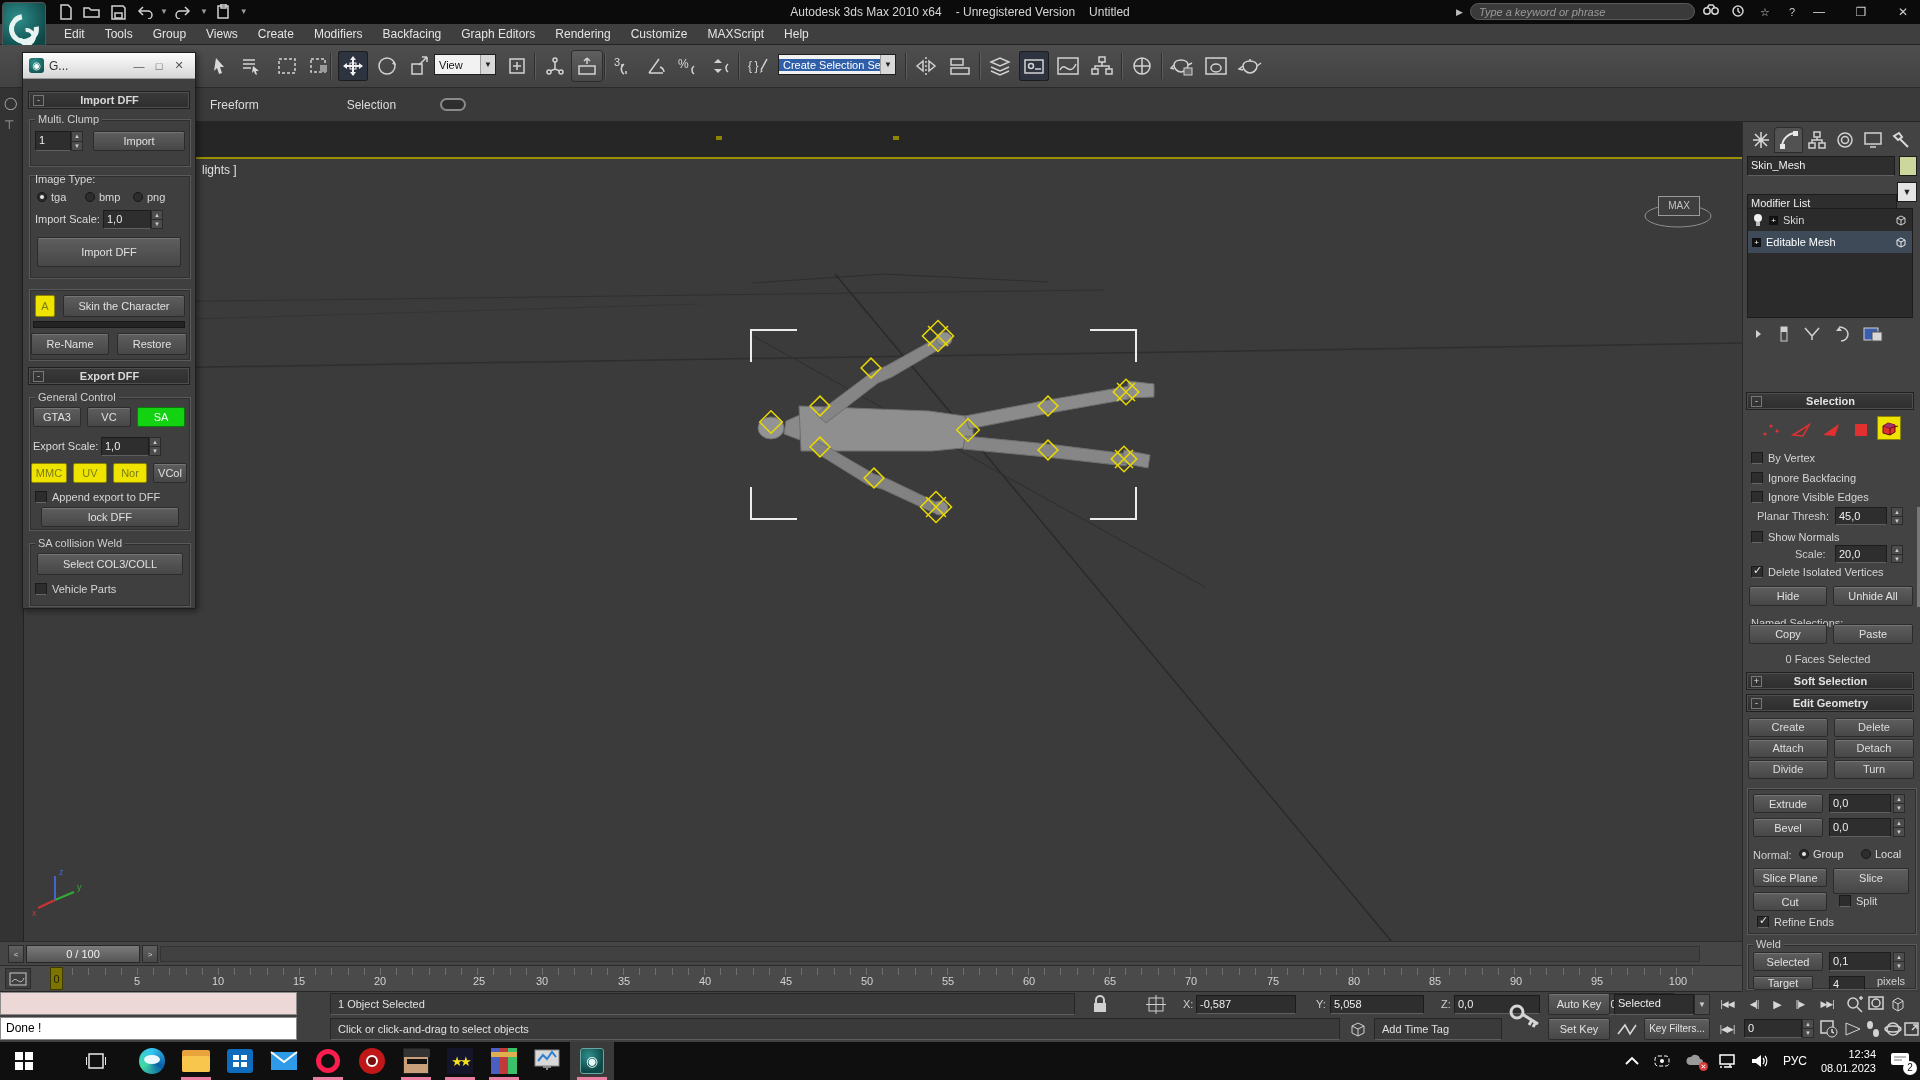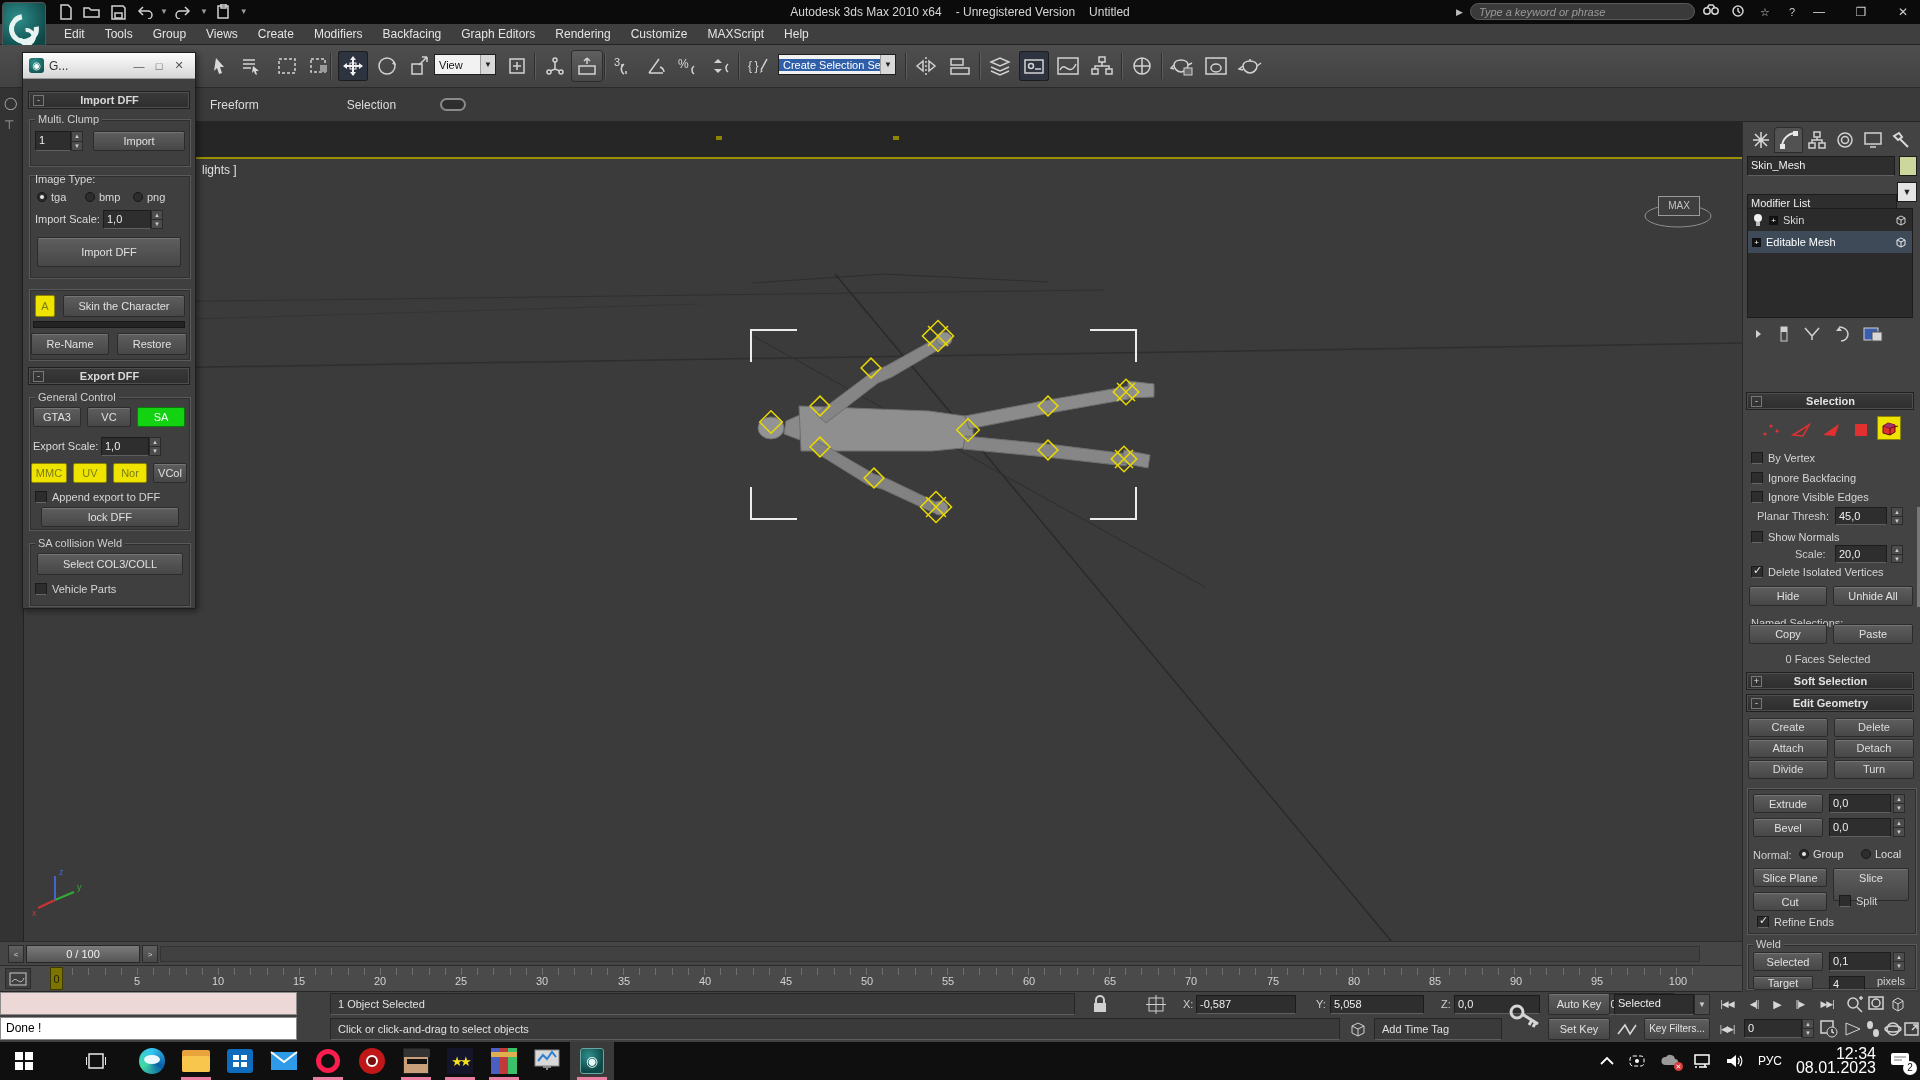--- a/index.html
+++ b/index.html
@@ -107,21 +107,21 @@
   #timeslider{left:0;top:941px;width:1742px;height:25px;background:#454545;border-top:1px solid #2c2c2c;border-bottom:1px solid #2c2c2c}
   .ts-btn{position:absolute;top:3px;width:16px;height:18px;background:linear-gradient(#606060,#484848);border:1px solid #2b2b2b;text-align:center;line-height:17px;font-size:8px;color:#ddd}
   #ts-handle{position:absolute;left:26px;top:3px;width:114px;height:18px;background:linear-gradient(#7a7a7a,#565656);border:1px solid #262626;text-align:center;line-height:17px;color:#f0f0f0}
   #ts-track{position:absolute;left:160px;top:4px;width:1540px;height:16px;background:#414141;border:1px solid #333}
   #trackbar{left:0;top:966px;width:1742px;height:26px;background:#4a4a4a;border-bottom:1px solid #262626}
   #ruler{position:absolute;left:0;top:0;width:1700px;height:26px;
      background-image:repeating-linear-gradient(90deg,#6e6e6e 0 1px,transparent 1px 16.2px);
      background-size:1650px 7px;background-position:56px 2px;background-repeat:no-repeat}
   .rl{position:absolute;top:9px;transform:translateX(-50%);color:#d2d2d2;font-size:11px}
   .rl:nth-child(1){left:137px}.rl:nth-child(2){left:218px}.rl:nth-child(3){left:299px}.rl:nth-child(4){left:380px}
-  .rl:nth-child(5){left:461px}.rl:nth-child(6){left:542px}.rl:nth-child(7){left:624px}.rl:nth-child(8){left:705px}
+  .rl:nth-child(5){left:479px}.rl:nth-child(6){left:542px}.rl:nth-child(7){left:624px}.rl:nth-child(8){left:705px}
   .rl:nth-child(9){left:786px}.rl:nth-child(10){left:867px}.rl:nth-child(11){left:948px}.rl:nth-child(12){left:1029px}
   .rl:nth-child(13){left:1110px}.rl:nth-child(14){left:1191px}.rl:nth-child(15){left:1273px}.rl:nth-child(16){left:1354px}
   .rl:nth-child(17){left:1435px}.rl:nth-child(18){left:1516px}.rl:nth-child(19){left:1597px}.rl:nth-child(20){left:1678px}
   #frame-marker{position:absolute;left:50px;top:1px;width:13px;height:23px;background:#7c7400;border:1px solid #3f3a00;color:#262200;text-align:center;line-height:22px}
   #tb-icon{position:absolute;left:5px;top:2px;width:26px;height:21px;border:1px solid #2b2b2b;background:#3e3e3e;display:flex;align-items:center;justify-content:center}
 
   
   #statusbar{left:0;top:992px;width:1920px;height:50px;background:#404040}
   .sunken{position:absolute;background:#3a3a3a;border:1px solid #272727;border-bottom-color:#5d5d5d;color:#e0e0e0;padding:0 7px;line-height:20px;height:22px;white-space:nowrap;overflow:hidden}
   #ms-pink{position:absolute;left:0;top:0;width:297px;height:23px;background:#ecd8d6;border:1px solid #8a8a8a}
@@ -136,21 +136,21 @@
   #tb-search{width:302px;height:32px;background:#f3f3f3;border:1px solid #777;display:flex;align-items:center;gap:8px;padding:0 0 0 10px;color:#1b1b1b;font-size:13px}
   #tb-search .txt{flex:1;white-space:nowrap;overflow:hidden}
   #weather{width:46px;height:30px;background:linear-gradient(135deg,#7fc4d8,#e8f4f8 60%,#cfe8ee);position:relative;overflow:hidden}
   #weather .mtn{position:absolute;left:2px;bottom:0;width:0;height:0;border-left:12px solid transparent;border-right:12px solid transparent;border-bottom:16px solid #f5fbfd}
   #weather .house{position:absolute;right:6px;bottom:2px;width:14px;height:10px;background:#8a5a38}
   #weather .roof{position:absolute;right:3px;bottom:11px;width:0;height:0;border-left:10px solid transparent;border-right:10px solid transparent;border-bottom:8px solid #e8e8e8}
   .app{width:44px;height:38px;display:flex;align-items:center;justify-content:center;position:relative}
   .app .under{position:absolute;bottom:0;left:7px;width:30px;height:3px;background:#e87ea1}
   .app.active{background:#3a3a3a}
   #tray{margin-left:auto;display:flex;align-items:center;gap:14px;padding-right:10px;color:#fff}
-  #clock{text-align:right;font-size:16px;line-height:14px}
+  #clock{text-align:right;font-size:11px;line-height:14px}
   #notif{position:relative}
   #notif .badge{position:absolute;right:-7px;bottom:-4px;width:14px;height:14px;border-radius:50%;background:#fff;color:#111;font-size:10px;text-align:center;line-height:14px}
 </style>
 </head>
 <body>
 
 <div class="abs" id="titlebar"></div>
 <div class="abs" id="title-text">
   <span>Autodesk 3ds Max  2010 x64</span>
   <span>- Unregistered Version</span>
@@ -749,21 +749,21 @@
   <div class="slab" style="left:10px;top:722px">Normal:</div>
   <div class="rad on" style="position:absolute;left:56px;top:726px">
       <span class="dot"></span>
       <span>Group</span>
     </div>
   <div class="rad" style="position:absolute;left:118px;top:726px">
       <span class="dot"></span>
       <span>Local</span>
     </div>
   <div class="btn" style="left:10px;top:746px;width:74px;height:19px;line-height:18px">Slice Plane</div>
-  <div class="btn" style="left:90px;top:746px;width:76px;height:33px;line-height:18px">Slice</div>
+  <div class="btn" style="left:90px;top:746px;width:76px;height:26px;line-height:18px">Slice</div>
   <div class="btn" style="left:10px;top:770px;width:74px;height:19px;line-height:18px">Cut</div>
   <div class="chk" style="left:96px;top:773px">
       <span class="box"></span>
       <span>Split</span>
     </div>
   <div class="chk on" style="left:14px;top:794px">
       <span class="box"></span>
       <span>Refine Ends</span>
     </div>
 

